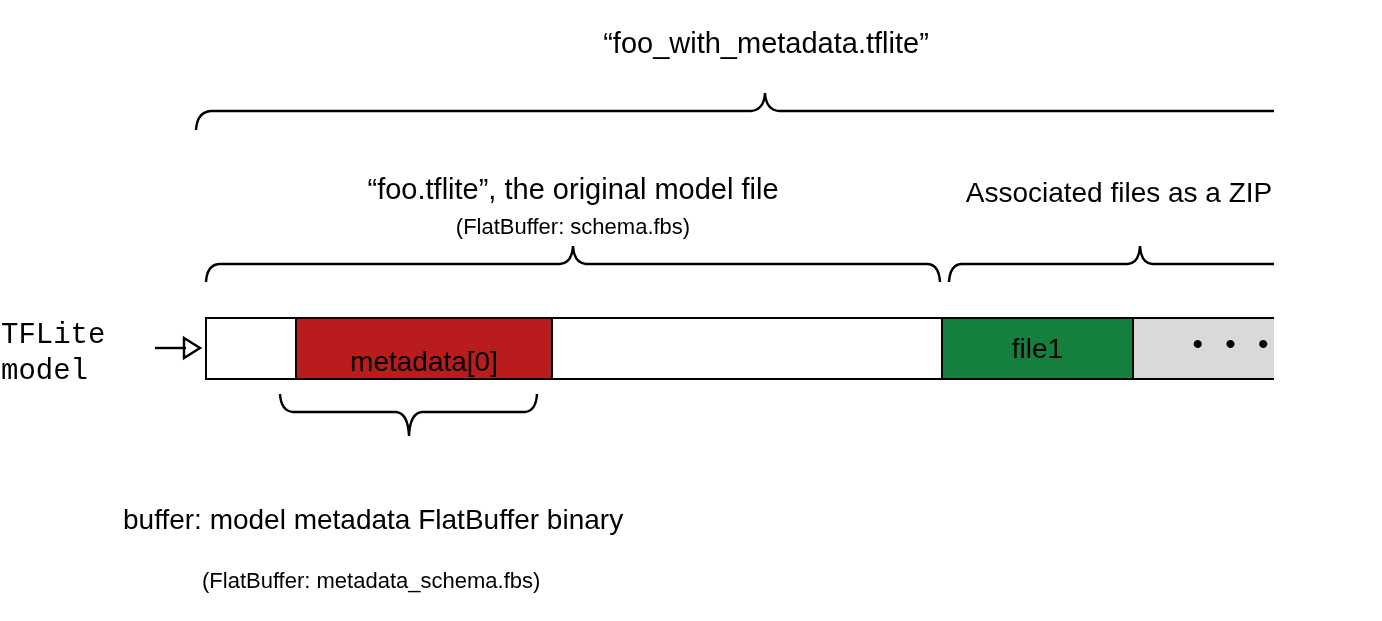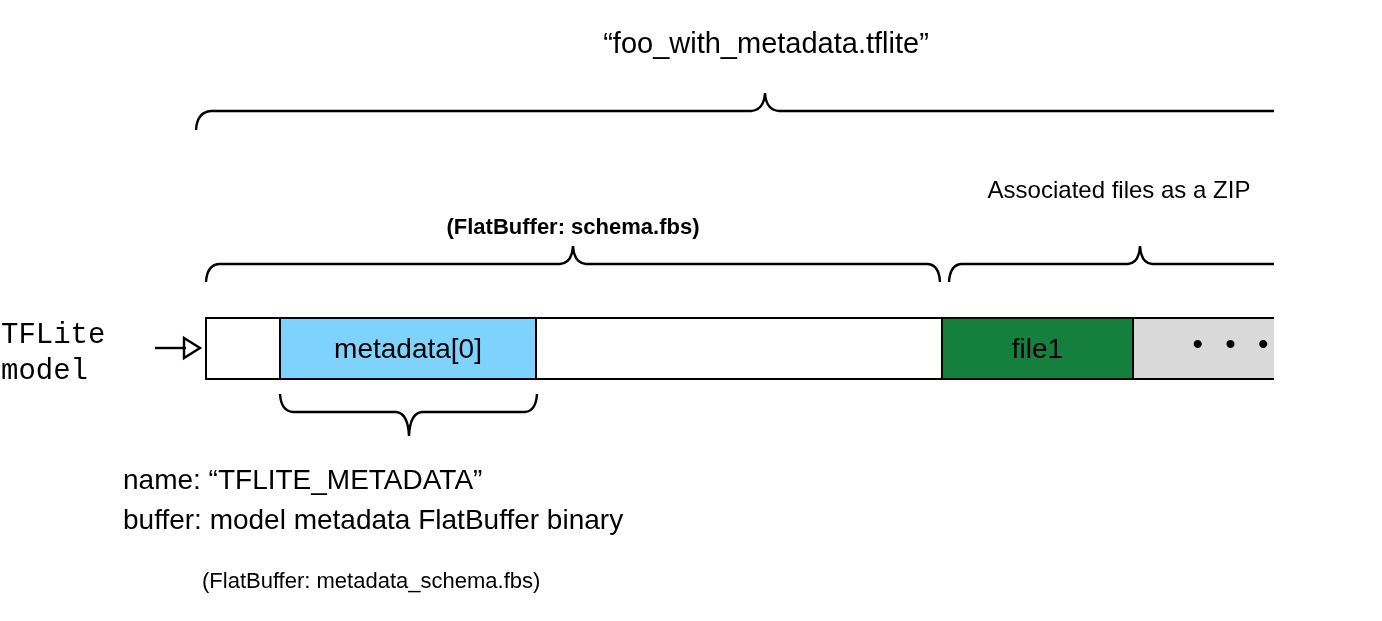--- a/index.html
+++ b/index.html
@@ -44,27 +44,26 @@
     left: 205px;
     top: 172px;
     width: 736px;
     font-size: 29px;
   }
   #model-file-sub {
     left: 205px;
     top: 214px;
     width: 736px;
     font-size: 22px;
-    font-weight: bold;
   }
   #zip-label {
     left: 924px;
     top: 176px;
     width: 390px;
-    font-size: 24px;
+    font-size: 28px;
   }
 
   
   #tflite-model-label {
     left: 1px;
     top: 318px;
     width: 132px;
     font-size: 29px;
     line-height: 1.24;
     font-family: Liberation Mono, monospace;
@@ -85,25 +84,26 @@
     position: absolute;
     top: 0;
     height: 100%;
     box-sizing: border-box;
     display: flex;
     align-items: center;
     justify-content: center;
     font-size: 28px;
   }
   #cell-metadata {
-    left: 72px;
+    left: 88px;
     width: 258px;
-    background: #7dd3fc;
+    background: #b91c1c;
     border-left: 2.5px solid #000;
     border-right: 2.5px solid #000;
+    align-items: flex-end;
   }
   #cell-zipzone {
     left: 734px;
     width: 393px;
     background: #d9d9d9;
     border-left: 2.5px solid #000;
   }
   #cell-file1 {
     left: 734px;
     width: 193px;
@@ -154,39 +154,39 @@
     stroke-width: 2.4;
   }
 </style>
 </head>
 <body>
 
 <div id="canvas">
 
   <div class="txt center" id="title-label">“foo_with_metadata.tflite”</div>
 
+  <div class="txt center" id="model-file-label">“foo.tflite”, the original model file</div>
   <div class="txt center" id="model-file-sub">(FlatBuffer: schema.fbs)</div>
   <div class="txt center" id="zip-label">Associated files as a ZIP</div>
 
   <div class="txt left" id="tflite-model-label"><span>TFLite</span><br><span>model</span></div>
 
   <div id="bar">
     <div class="cell" id="cell-zipzone"></div>
     <div class="cell" id="cell-metadata">
       <span>metadata[0]</span>
     </div>
     <div class="cell" id="cell-file1">
       <span>file1</span>
     </div>
     <div class="cell" id="cell-more">
       <span class="dots">• • •</span>
     </div>
   </div>
 
-  <div class="txt left" id="meta-name-line">name: “TFLITE_METADATA”</div>
   <div class="txt left" id="meta-buffer-line">buffer: model metadata FlatBuffer binary</div>
   <div class="txt left" id="meta-schema-line">(FlatBuffer: metadata_schema.fbs)</div>
 
   <svg class="overlay" viewBox="0 0 1382 621">
 
     <path d="M 196,130
              Q 197,112 211,111
              L 751,111
              Q 764,110 765,93
              Q 766,110 779,111

